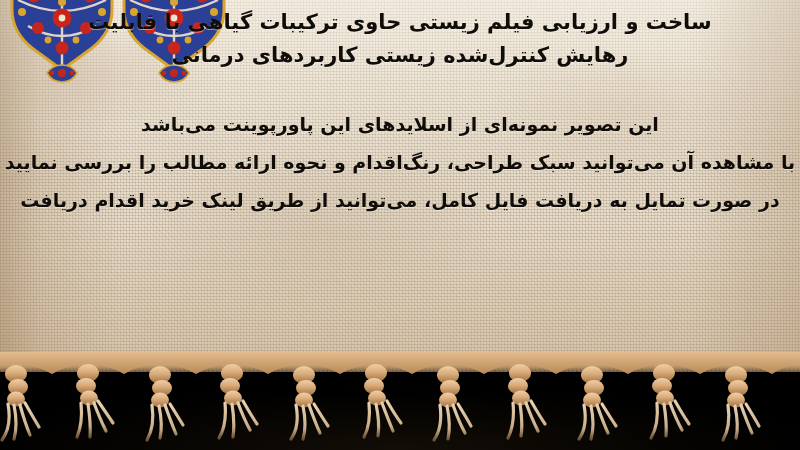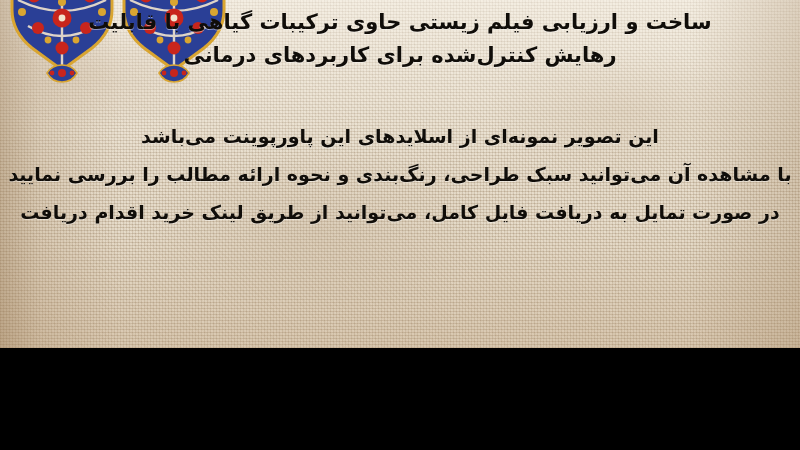--- a/index.html
+++ b/index.html
@@ -4,21 +4,21 @@
 <title>Persian Carpet Slide</title>
 <style>
   html, body {
     margin: 0;
     padding: 0;
     background: #000;
   }
   #stage {
     position: relative;
     width: 800px;
-    height: 348px;
+    height: 450px;
     overflow: hidden;
     background: #4d7c0f;
     font-family: "DejaVu Sans", "Liberation Sans", sans-serif;
   }
 
   
   .carpet-field {
     position: absolute;
     left: 0; top: 0;
     width: 800px;
@@ -73,21 +73,21 @@
     white-space: nowrap;
   }
   .title-line.l1 { margin-top: 6px; }
   .body-line {
     font-size: 19px;
     font-weight: 700;
     line-height: 38px;
     text-shadow: 0 1px 0 rgba(255,255,255,0.4);
     white-space: nowrap;
   }
-  .body-block { margin-top: 45px; }
+  .body-block { margin-top: 33px; }
 
   
   .black-base {
     position: absolute;
     left: 0;
     top: 366px;
     width: 800px;
     height: 84px;
     background:
       radial-gradient(ellipse 420px 60px at 50% 100%, #120d07 0%, #070502 60%, #000 100%),
@@ -181,25 +181,25 @@
         <path d="M54 108 m-15 -1 q5 -8 15 -8 q10 0 15 8 q-5 9 -15 9 q-10 0 -15 -9 Z" fill="#2a3f96" stroke="#d9a531" stroke-width="1.6"></path>
         <circle cx="54" cy="107" r="4" fill="#c8251c"></circle>
         <circle cx="44" cy="107" r="2.4" fill="#c8251c"></circle>
         <circle cx="64" cy="107" r="2.4" fill="#c8251c"></circle>
       </g>
     </svg>
   </div>
 
   <div class="text-layer">
     <div class="title-line l1">ساخت و ارزیابی فیلم زیستی حاوی ترکیبات گیاهی با قابلیت</div>
-    <div class="title-line l2">رهایش کنترل‌شده برای کاربردهای درمانی</div>
+    <div class="title-line l2">رهایش کنترل‌شده زیستی کاربردهای درمانی</div>
 
     <div class="body-block">
       <div class="body-line">این تصویر نمونه‌ای از اسلایدهای این پاورپوینت می‌باشد</div>
-      <div class="body-line">با مشاهده آن می‌توانید سبک طراحی، رنگ‌بندی و نحوه ارائه مطالب را بررسی نمایید</div>
+      <div class="body-line">با مشاهده آن می‌توانید سبک طراحی، رنگ‌اقدام و نحوه ارائه مطالب را بررسی نمایید</div>
       <div class="body-line">در صورت تمایل به دریافت فایل کامل، می‌توانید از طریق لینک خرید اقدام دریافت</div>
     </div>
   </div>
 
   <div class="black-base"></div>
 
   <div class="selvedge"></div>
 
   <div class="fringe-band">
     <svg viewBox="0 0 800 98" xmlns="http://www.w3.org/2000/svg" preserveAspectRatio="none">

